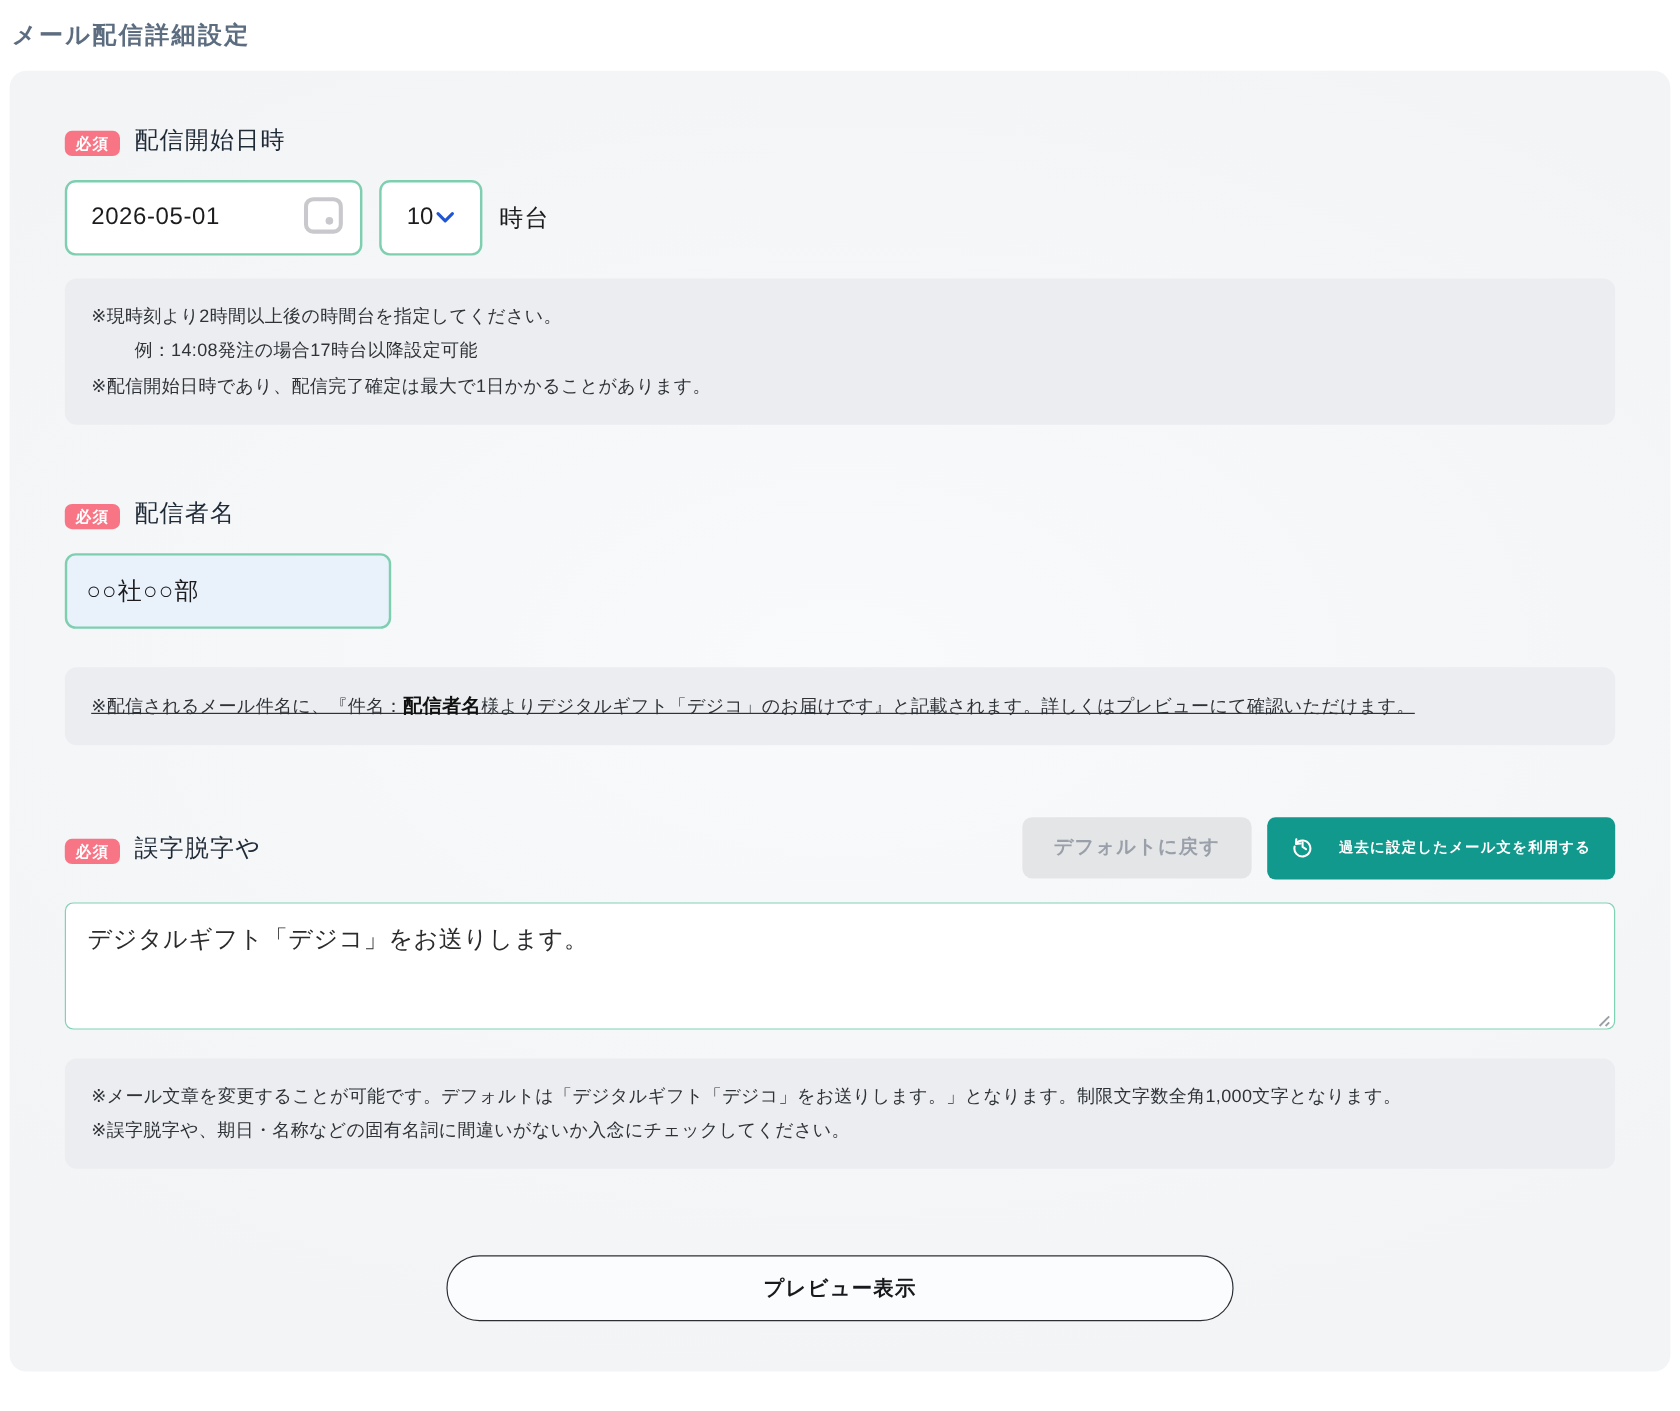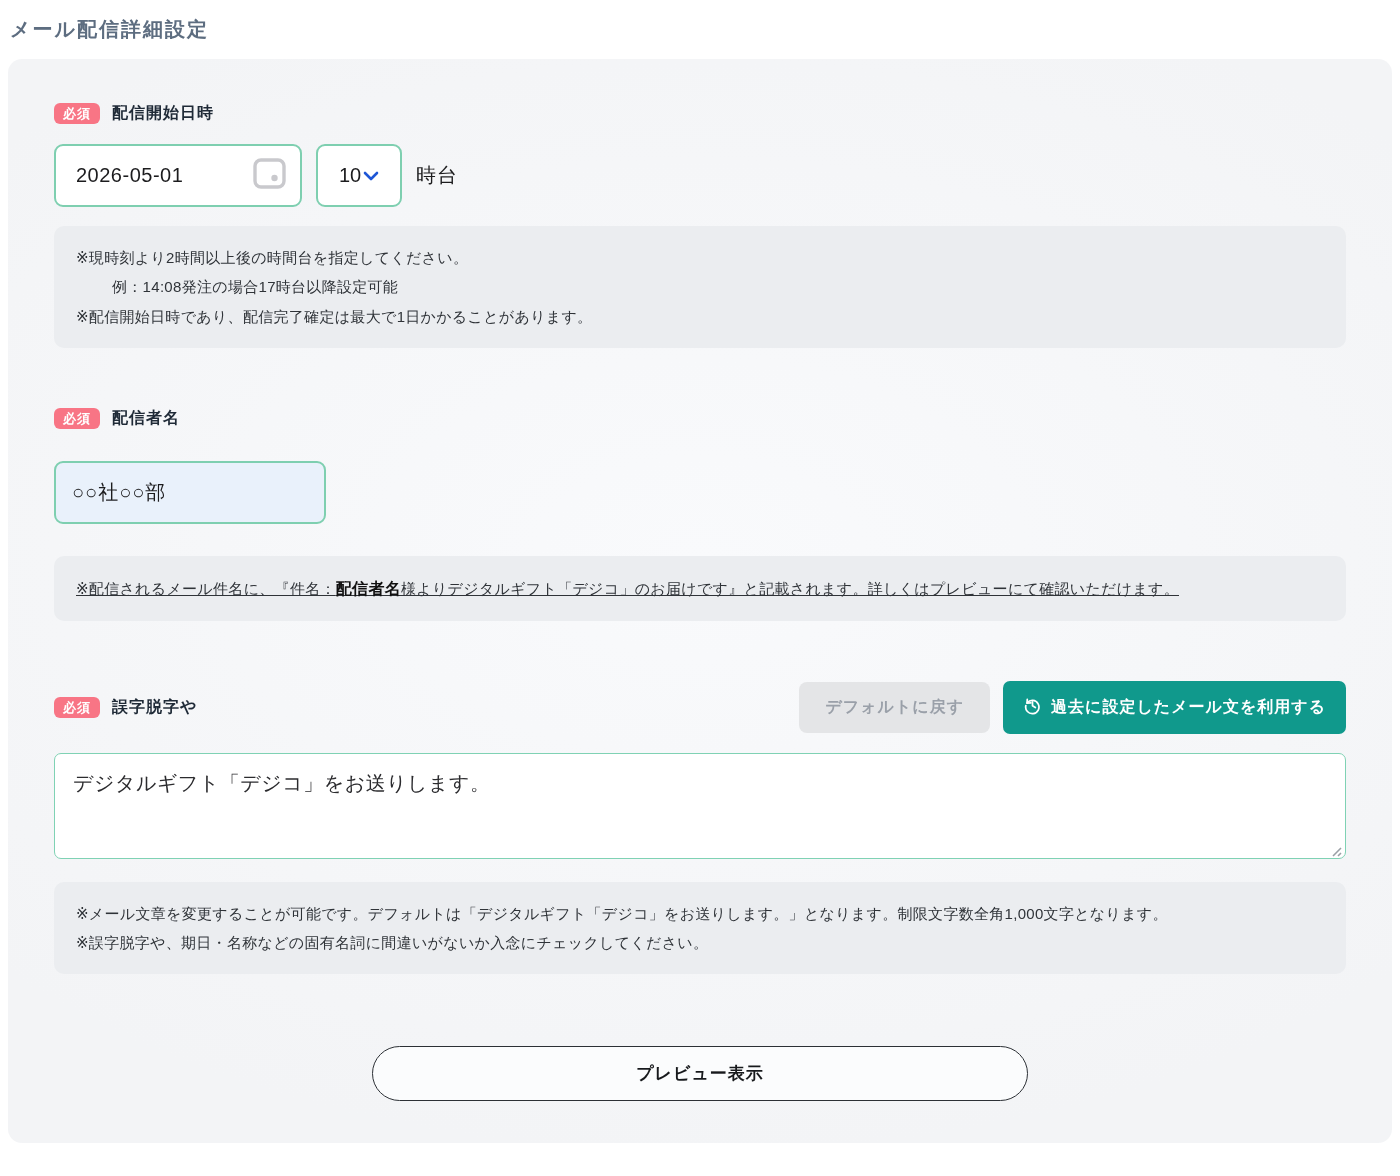--- a/index.html
+++ b/index.html
@@ -20,21 +20,21 @@
     background: radial-gradient(ellipse 70% 55% at 50% 46%, #f9fafc 0%, #f3f4f6 100%);
     padding: 44px 46px 42px 46px;
   }
   .label-row { display: flex; align-items: flex-end; gap: 12px; }
   .req-badge {
     background: #f87585; color: #fff;
     font-size: 13px; font-weight: 700;
     padding: 4px 9px; border-radius: 6px;
     letter-spacing: 1px; line-height: 1;
   }
-  .field-label { font-size: 16px; font-weight: 700; color: #1f2a37; letter-spacing: 1px; }
+  .field-label { font-size: 20px; font-weight: 400; color: #1f2a37; letter-spacing: 1px; }
 
   .inputs-row { display: flex; align-items: center; gap: 14px; margin-top: 20px; }
   .date-input {
     display: flex; align-items: center; justify-content: space-between;
     width: 248px; height: 63px;
     background: #fff; border: 2px solid #7ecfb0; border-radius: 9px;
     padding: 0 14px 0 20px; cursor: text;
   }
   .date-input .date-text { font-size: 20px; color: #1c1c1e; letter-spacing: 0.5px; }
   .hour-select {
@@ -52,43 +52,43 @@
     border-radius: 10px;
     padding: 17px 22px;
     font-size: 15px; color: #2f3338; line-height: 1.95;
     letter-spacing: 0.3px;
   }
   .note-line.indented { padding-left: 2.4em; }
 
   .section { margin-top: 60px; }
 
   .sender-input {
-    margin-top: 32px;
+    margin-top: 20px;
     display: flex; align-items: center;
     width: 272px; height: 63px;
     background: #e9f1fb; border: 2px solid #7ecfb0; border-radius: 9px;
     padding: 0 16px; cursor: text;
   }
   .sender-input .sender-text { font-size: 20px; color: #1c1c1e; letter-spacing: 1px; }
   .note-bold { font-weight: 700; font-size: 16px; color: #111; }
 
   .mail-header { display: flex; align-items: center; justify-content: space-between; }
   .mail-buttons { display: flex; align-items: center; gap: 13px; }
   .btn-reset {
     background: #e4e5e7; color: #9aa0a9;
     border: none; border-radius: 8px;
     font-size: 16px; font-weight: 700; letter-spacing: 1px;
     padding: 15px 26px; cursor: default;
     font-family: inherit;
   }
   .btn-history {
-    display: flex; align-items: center; gap: 9px;
+    display: flex; align-items: center; gap: 21px;
     background: #10998c; color: #fff;
     border: none; border-radius: 7px;
-    font-size: 16px; font-weight: 700; letter-spacing: 1px;
+    font-size: 12px; font-weight: 700; letter-spacing: 1px;
     padding: 15px 20px; cursor: pointer;
     font-family: inherit;
     justify-content: flex-end;
   }
   .mail-textarea {
     margin-top: 19px; position: relative;
   }
   .mail-textarea textarea {
     width: 100%; height: 106px;
     background: #fff; border: 1.5px solid #7fd2b4; border-radius: 7px;

